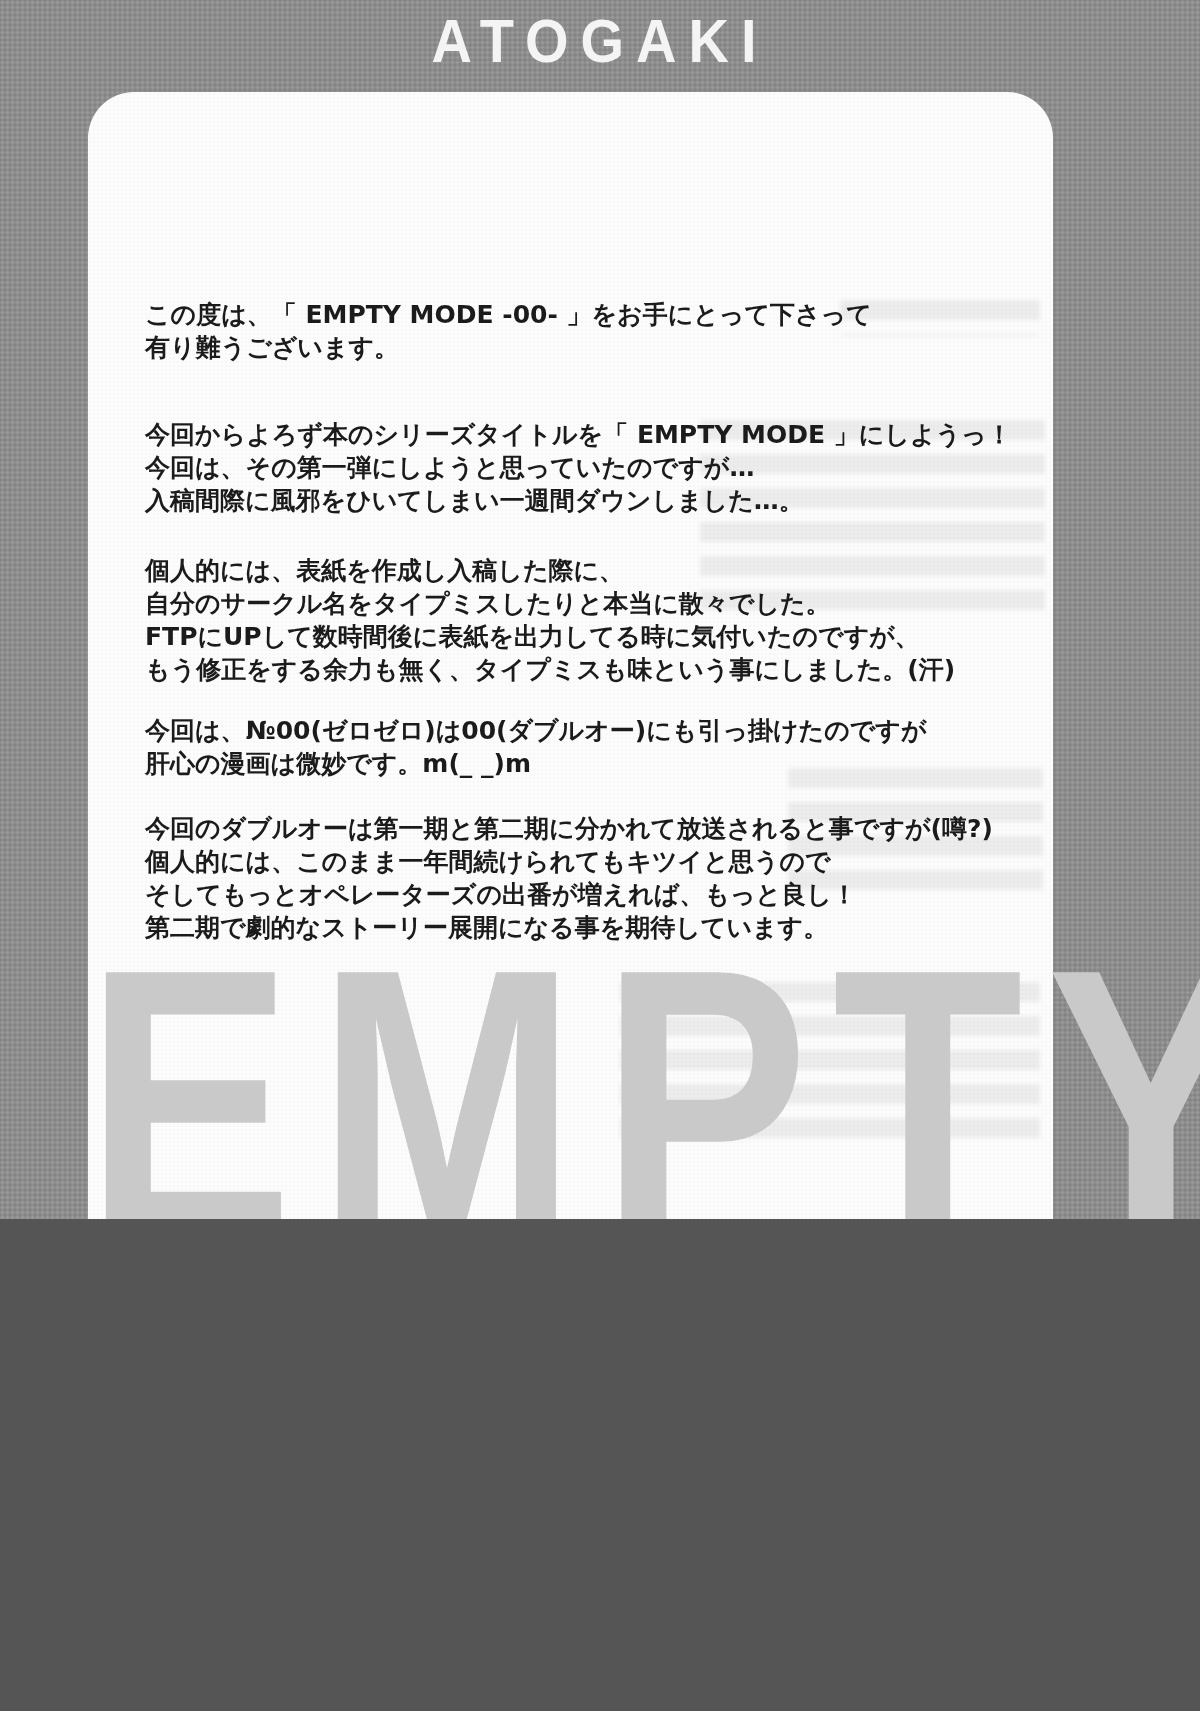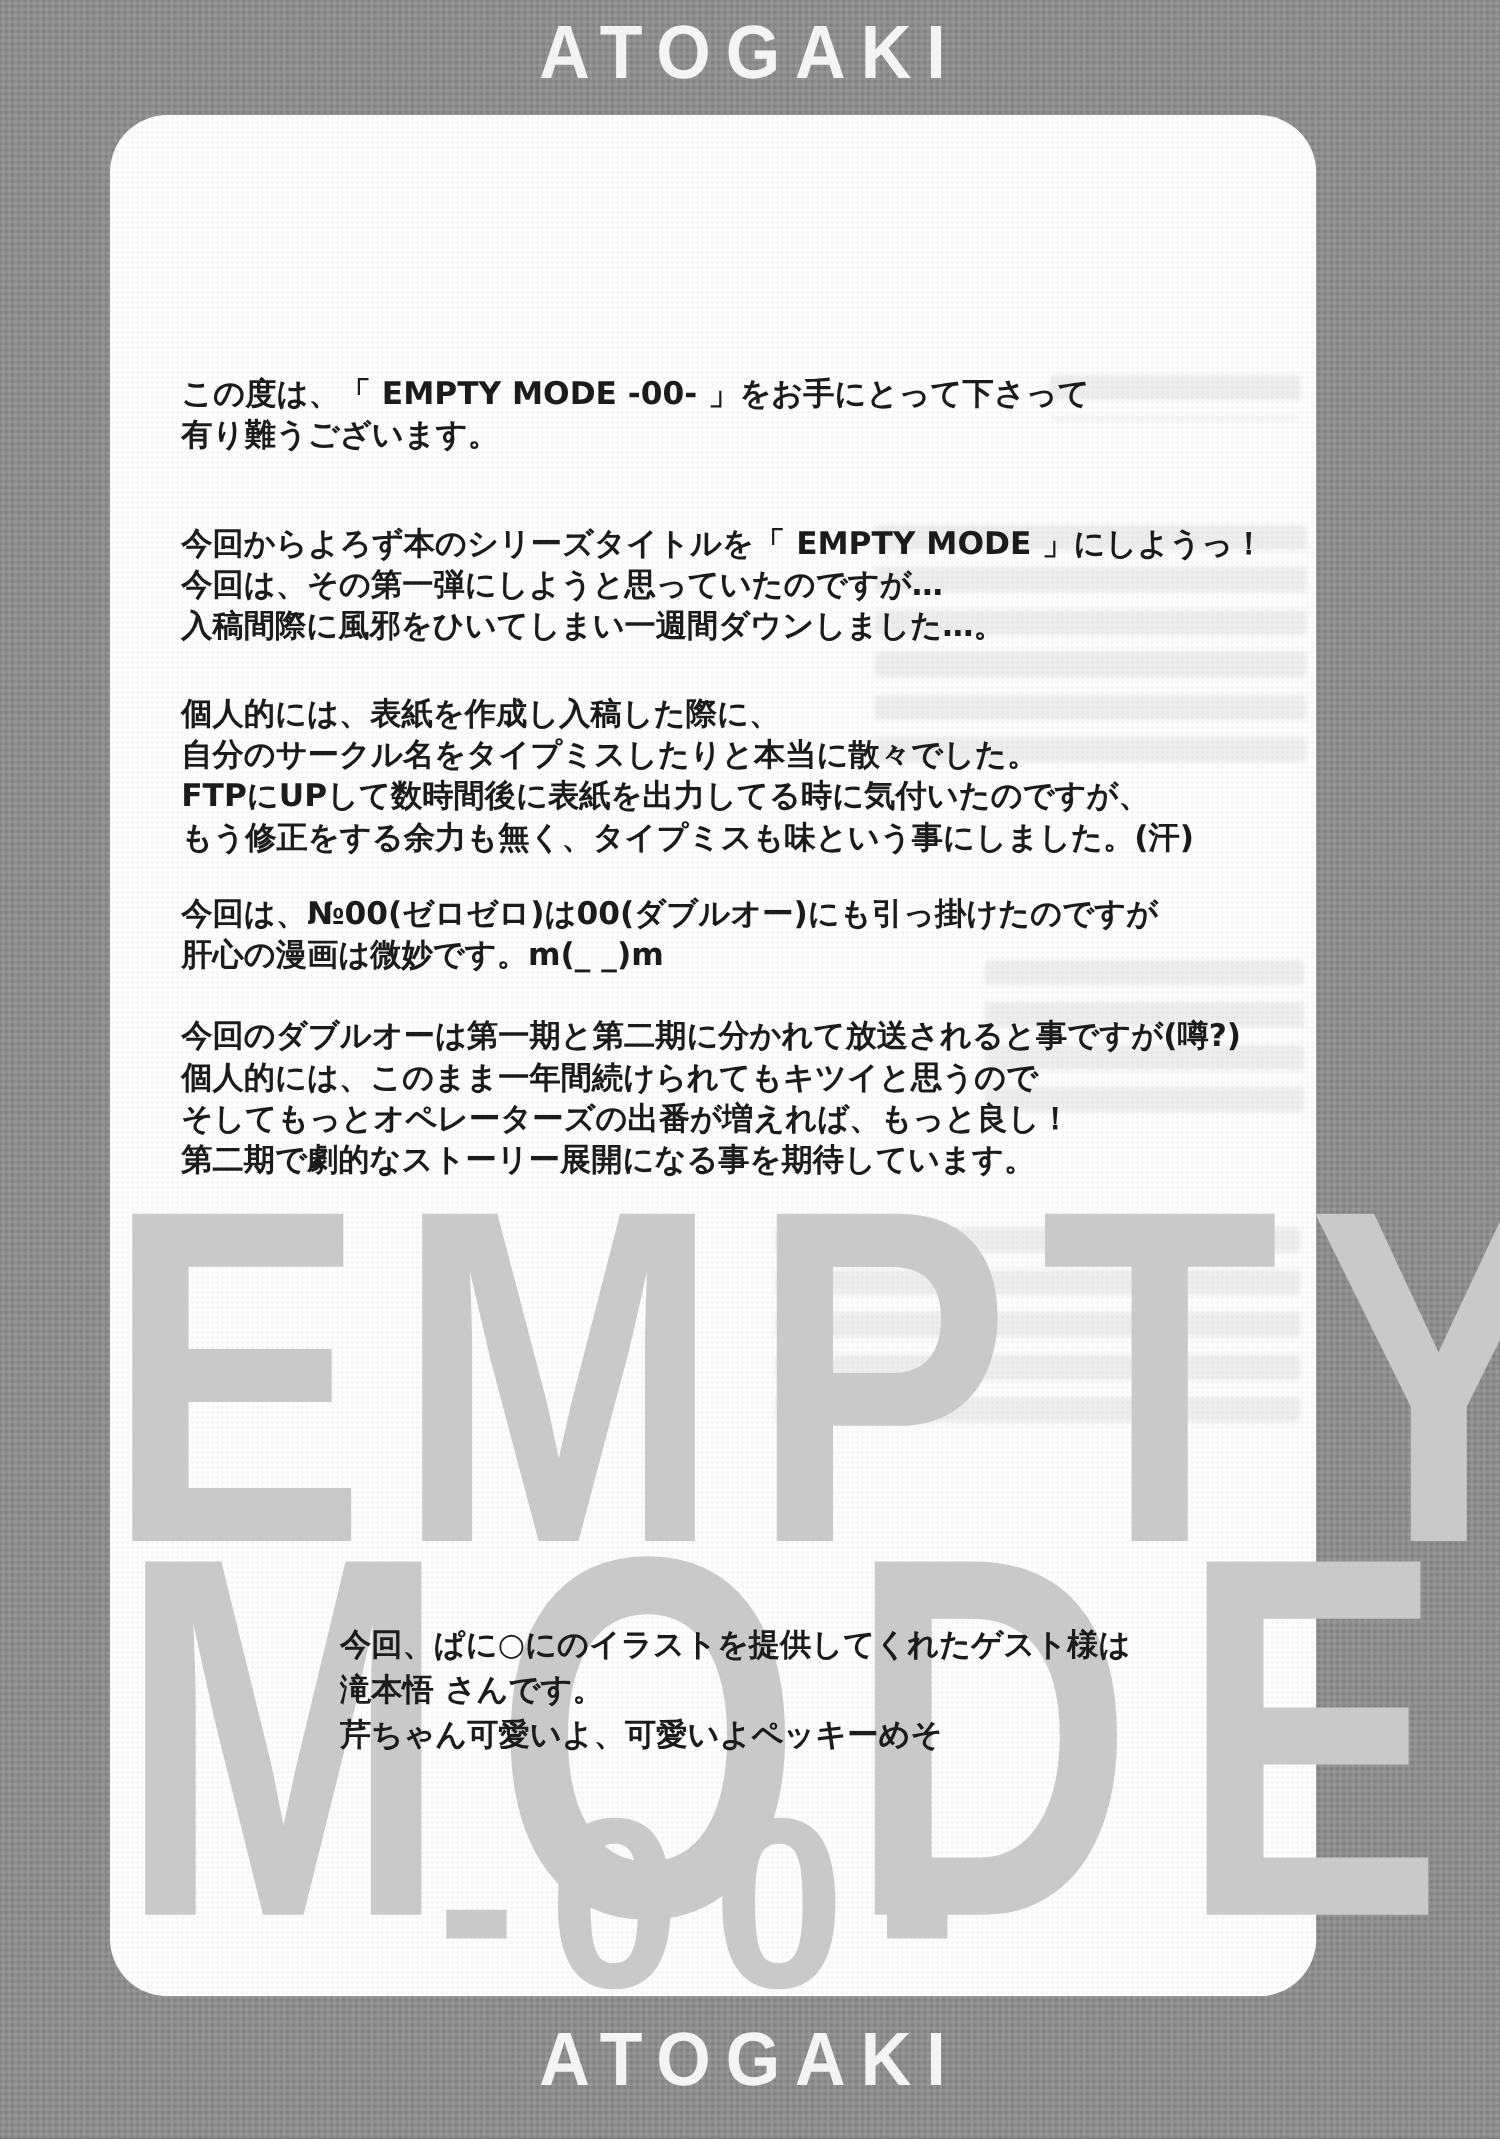--- a/index.html
+++ b/index.html
@@ -1,17 +1,17 @@
 <!DOCTYPE html>
 <html><head>
 <meta charset="utf-8">
 <style>
   html,body{margin:0;padding:0;background:#555;}
   .canvas{
-    position:relative;width:1200px;height:1711px;overflow:hidden;
+    position:relative;width:1200px;height:1219px;overflow:hidden;
     background-color:#8e8e8e;
     background-image:
       radial-gradient(rgba(255,255,255,.10) 1px, transparent 1.3px),
       radial-gradient(rgba(40,40,40,.14) 1px, transparent 1.3px);
     background-size:5px 5px,5px 5px;
     background-position:0 0,2.5px 2.5px;
     font-family:"DejaVu Sans",sans-serif;
   }
   .banner{
     position:absolute;left:0;width:100%;text-align:center;

